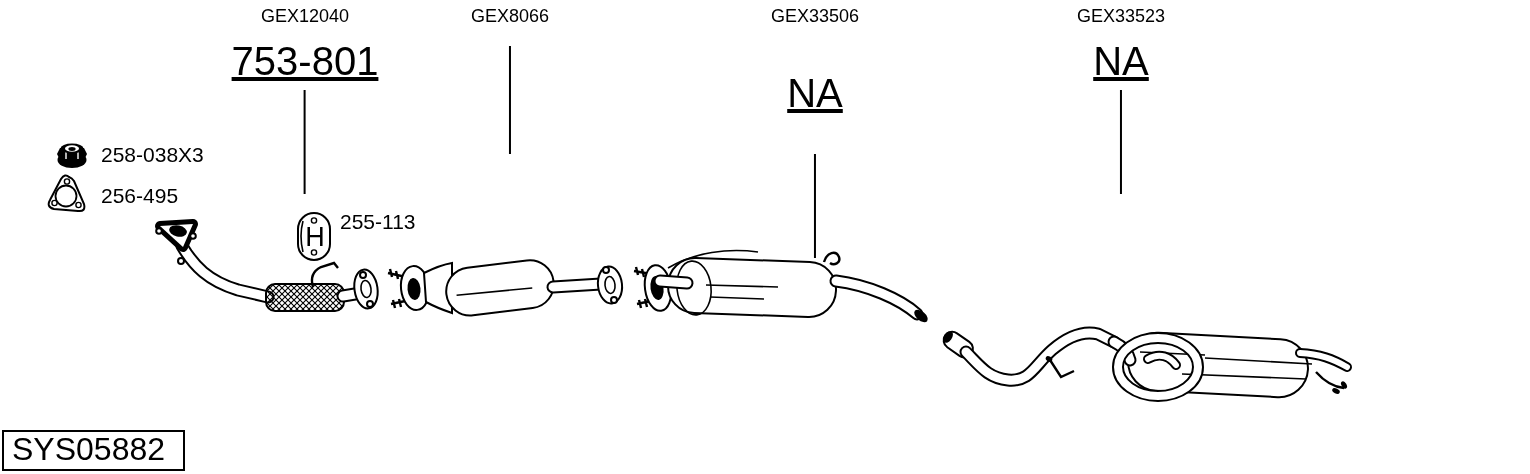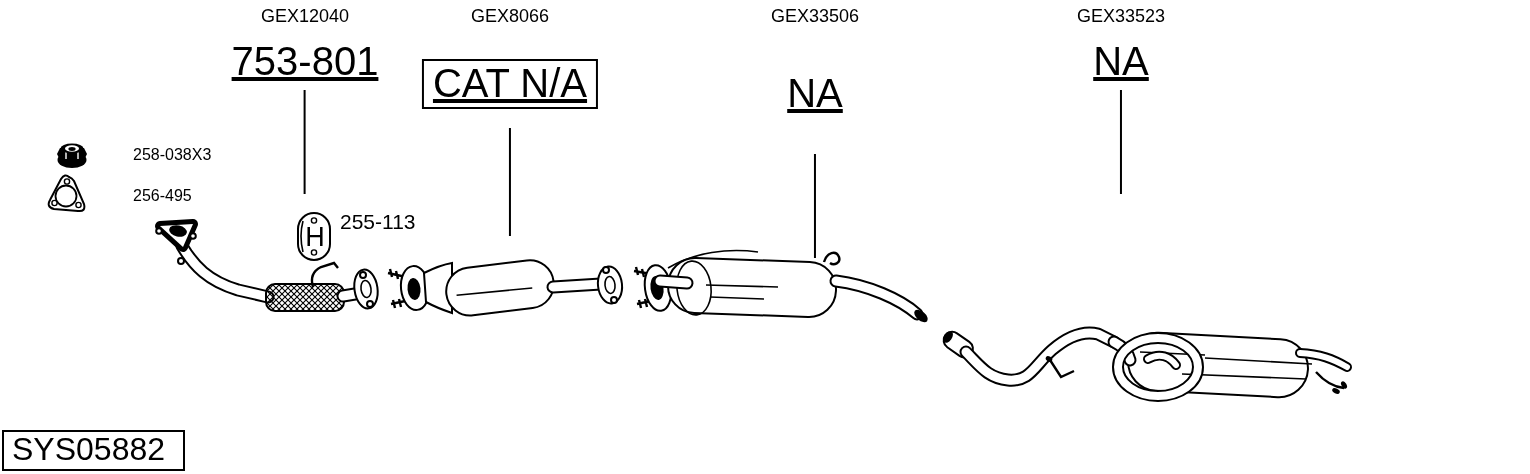--- a/index.html
+++ b/index.html
@@ -8,21 +8,21 @@
     background:#ffffff;color:#000;
     font-family:"Liberation Sans","DejaVu Sans",sans-serif;
   }
   .col{position:absolute;top:5px;transform:translateX(-50%);
        display:flex;flex-direction:column;align-items:center;text-align:center;}
   .ref-label{font-size:18px;line-height:22px;white-space:nowrap;}
   .part-label{font-size:40px;line-height:42px;margin-top:13px;white-space:nowrap;text-decoration:underline;}
   .part-label.boxed{border:2px solid #000;padding:1px 9px 3px 9px;}
   .leader{width:2px;background:#000;margin-top:8px;}
   .legend-row{position:absolute;display:flex;align-items:center;gap:13px;}
-  .legend-label{font-size:16px;white-space:nowrap;margin-left:32px;}
+  .legend-label{font-size:21px;white-space:nowrap;}
   .clamp-label{position:absolute;font-size:21px;white-space:nowrap;}
   .sys-box{position:absolute;left:2px;top:430px;border:2px solid #000;
            padding:1px 18px 4px 8px;font-size:32px;line-height:32px;}
   svg{display:block;}
   .drawing{position:absolute;left:0;top:0;}
   .o{fill:#fff;stroke:#000;stroke-width:2;}
   .t{fill:none;stroke:#000;stroke-width:1.6;}
   .t2{fill:none;stroke:#000;stroke-width:2.4;}
   .po{fill:none;stroke:#000;stroke-width:13;stroke-linecap:round;stroke-linejoin:round;}
   .pi{fill:none;stroke:#fff;stroke-width:9;stroke-linecap:round;stroke-linejoin:round;}
@@ -140,21 +140,20 @@
 </svg>
 
 <div class="col" style="left:305px;">
   <div class="ref-label">GEX12040</div>
   <div class="part-label">753-801</div>
   <div class="leader" style="height:104px;"></div>
 </div>
 
 <div class="col" style="left:510px;gap:19px;">
   <div class="ref-label">GEX8066</div>
-  <div class="part-label boxed">CAT N/A</div>
   <div class="leader" style="height:108px;margin-top:0;"></div>
 </div>
 
 <div class="col" style="left:815px;gap:32px;">
   <div class="ref-label">GEX33506</div>
   <div class="part-label">NA</div>
   <div class="leader" style="height:104px;"></div>
 </div>
 
 <div class="col" style="left:1121px;">

